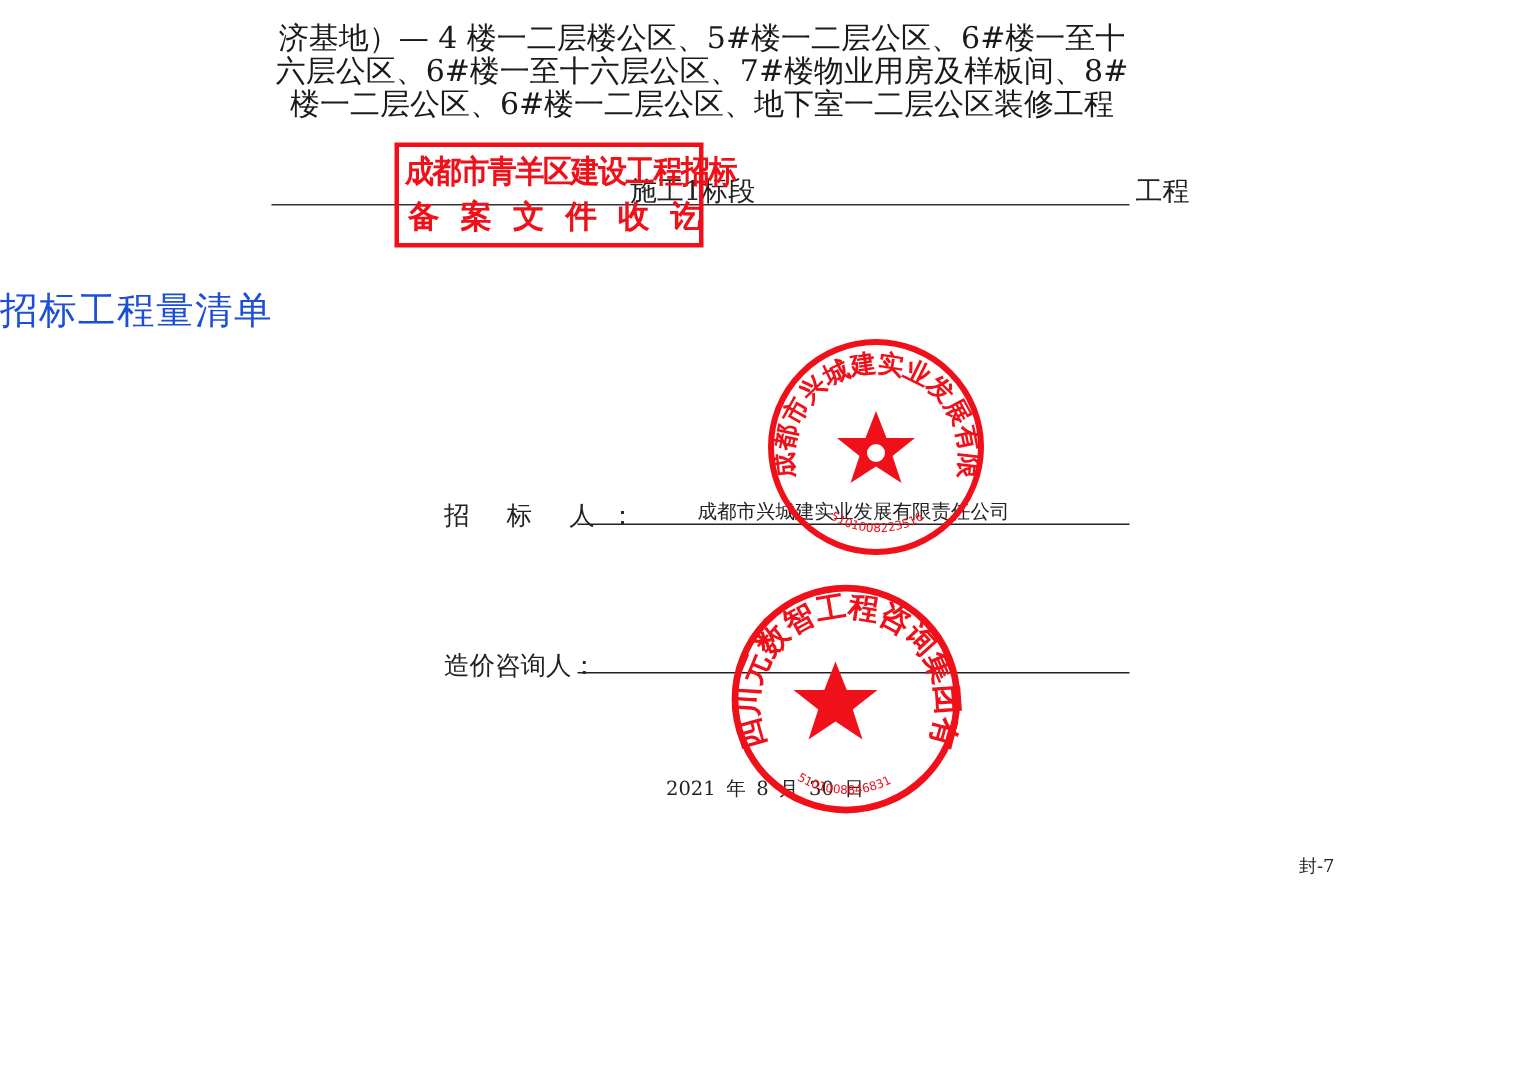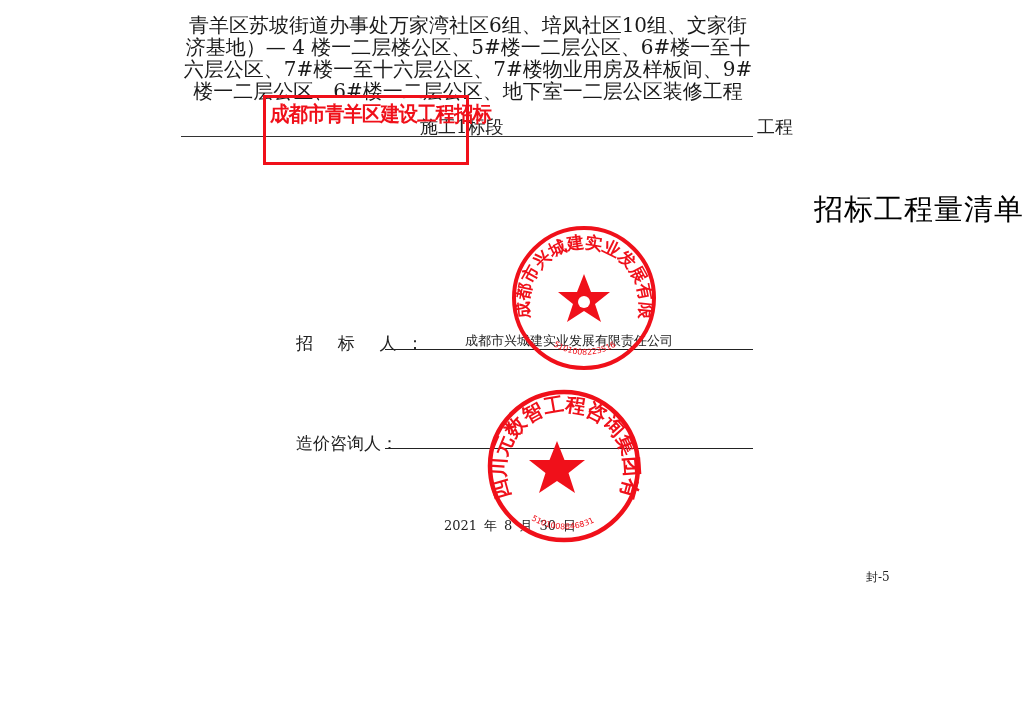--- a/index.html
+++ b/index.html
@@ -12,66 +12,66 @@
   .section-line { left: 181px; top: 136px; width: 572px; height: 0; border-top: 1.5px solid #333; }
   .section-text { left: 420px; top: 115px; font-size: 18px; color: #222; }
   .gongcheng { left: 757px; top: 115px; font-size: 18px; color: #222; }
   .rect-stamp { left: 263px; top: 95px; width: 200px; height: 64px;
                 border: 3px solid #f0101a; color: #f0101a; }
   .rect-stamp .r1 { position: absolute; left: 4px; top: 2px; width: 194px; font-size: 21px; font-weight: bold;
                     font-family: "DejaVu Sans", sans-serif; letter-spacing: -1px; white-space: nowrap;
                     transform: scaleX(0.92); transform-origin: left; }
   .rect-stamp .r2 { position: absolute; left: 6px; top: 32px; width: 190px; font-size: 21px; font-weight: bold;
                     font-family: "DejaVu Sans", sans-serif; letter-spacing: 14px; white-space: nowrap; }
-  .doc-title { left: 0; width: 1024px; top: 190px; text-align: right; font-size: 29px; color: #000000; letter-spacing: 1px; }
+  .doc-title { left: 0; width: 1024px; top: 190px; text-align: left; font-size: 25px; color: #1d4ed8; letter-spacing: 1px; }
   .label { font-size: 17px; color: #222; font-family: Liberation Sans, sans-serif; }
   .tb-label { left: 296px; top: 332px; letter-spacing: 10px; }
   .zx-label { left: 296px; top: 432px; text-align: center; }
   .u-line { height: 0; border-top: 1.3px solid #222; }
   .tb-line { left: 385px; top: 349px; width: 368px; }
   .zx-line { left: 385px; top: 448px; width: 368px; }
   .tb-value { left: 385px; top: 332px; width: 368px; text-align: center; font-size: 13px; color: #222;
               font-family: "DejaVu Sans", sans-serif; }
   .date { left: 444px; top: 517px; font-size: 13px; color: #222; }
   .date span { margin-right: 7px; }
   .page-no { left: 866px; top: 569px; font-size: 12px; color: #222; }
   svg.seal { position: absolute; overflow: visible; }
 </style>
 </head>
 <body>
 
 <div class="abs proj-title">
-  <span class="ln">青羊区苏坡街道办事处万家湾社区6组、培风社区10组、文家街</span>
   <span class="ln">济基地）— 4 楼一二层楼公区、5#楼一二层公区、6#楼一至十</span>
-  <span class="ln">六层公区、7#楼一至十六层公区、7#楼物业用房及样板间、9#</span>
+  <span class="ln">六层公区、6#楼一至十六层公区、7#楼物业用房及样板间、8#</span>
   <span class="ln">楼一二层公区、6#楼一二层公区、地下室一二层公区装修工程</span>
 </div>
 
 <div class="abs section-text">施工1标段</div>
 <div class="abs section-line"></div>
 <div class="abs gongcheng">工程</div>
 
 <div class="abs rect-stamp">
   <div class="r1">成都市青羊区建设工程招标</div>
+  <div class="r2">备案文件收讫</div>
 </div>
 
 <div class="abs doc-title">招标工程量清单</div>
 
 <div class="abs label tb-label">招 标 人：</div>
 <div class="abs tb-value">成都市兴城建实业发展有限责任公司</div>
 <div class="abs u-line tb-line"></div>
 
 <div class="abs label zx-label">造价咨询人：</div>
 <div class="abs u-line zx-line"></div>
 
 <div class="abs date">
   <span>2021</span><span>年</span><span>8</span><span>月</span><span>30</span><span>日</span>
 </div>
 
-<div class="abs page-no">封-5</div>
+<div class="abs page-no">封-7</div>
 
 <svg class="seal" style="left:510px;top:224px;" width="148" height="148" viewBox="0 0 148 148">
   <defs>
     <path id="arcA" d="M 22 100 A 56 56 0 1 1 128 96"></path>
     <path id="arcA2" d="M 38 118 A 60 60 0 0 0 112 118"></path>
   </defs>
   <circle cx="74" cy="74" r="70" fill="none" stroke="#f0101a" stroke-width="4"></circle>
   <text font-size="17" font-weight="bold" fill="#f0101a" font-family="DejaVu Sans, sans-serif">
     <textPath href="#arcA" startOffset="3%">成都市兴城建实业发展有限责任公司</textPath>
   </text>

